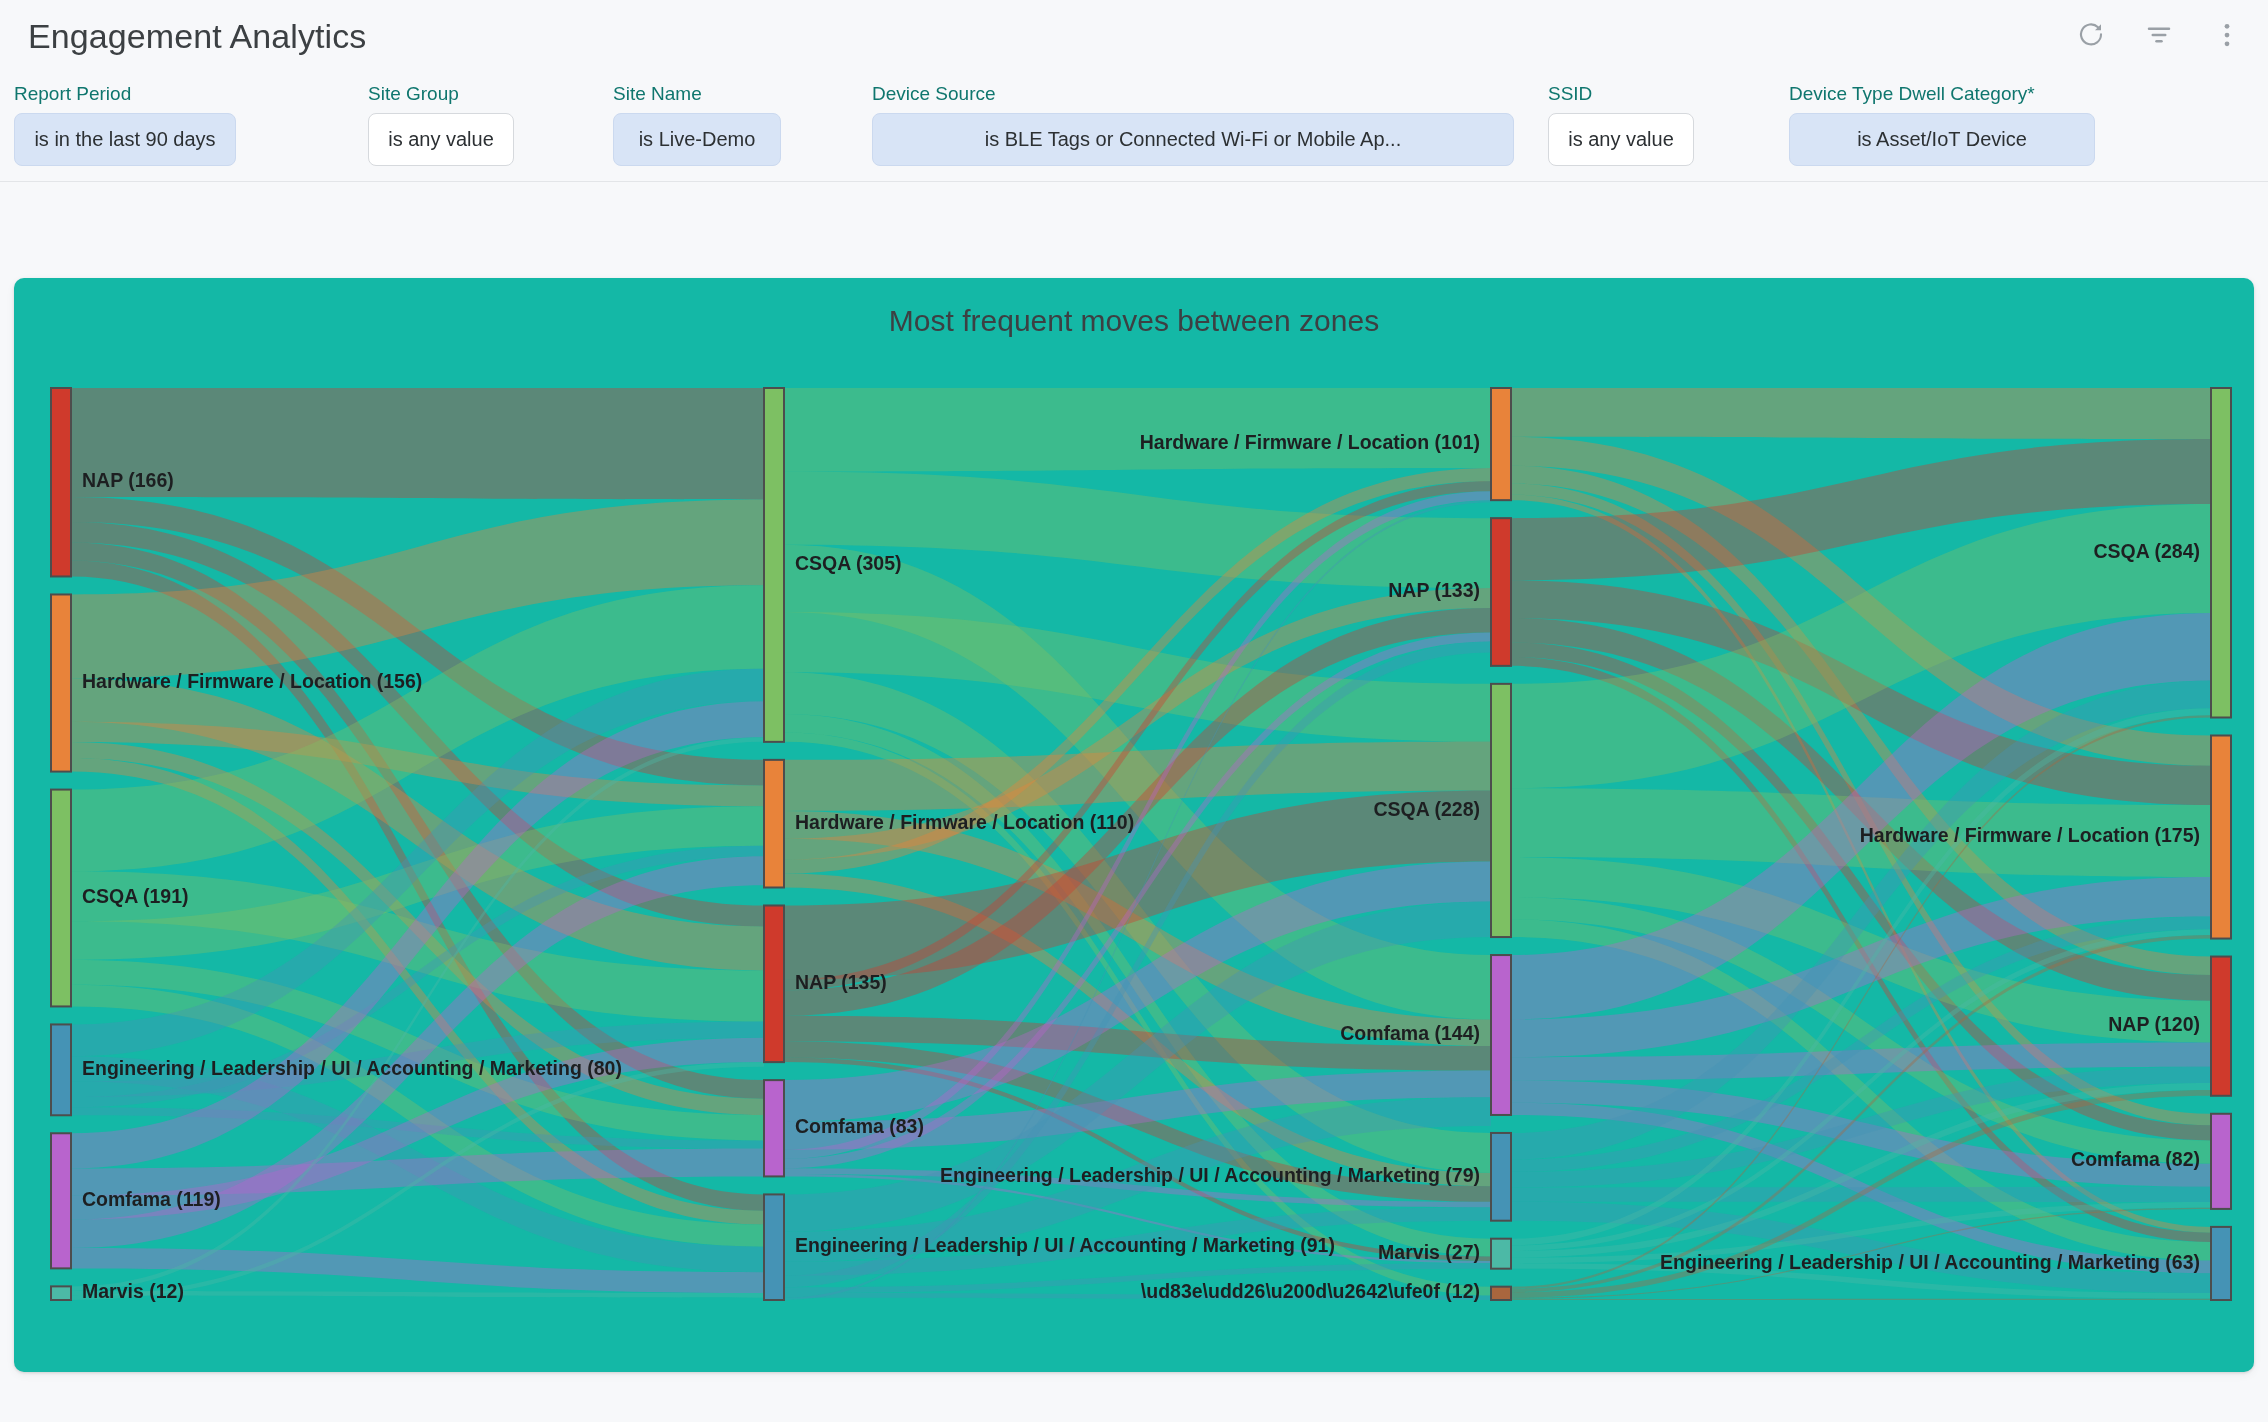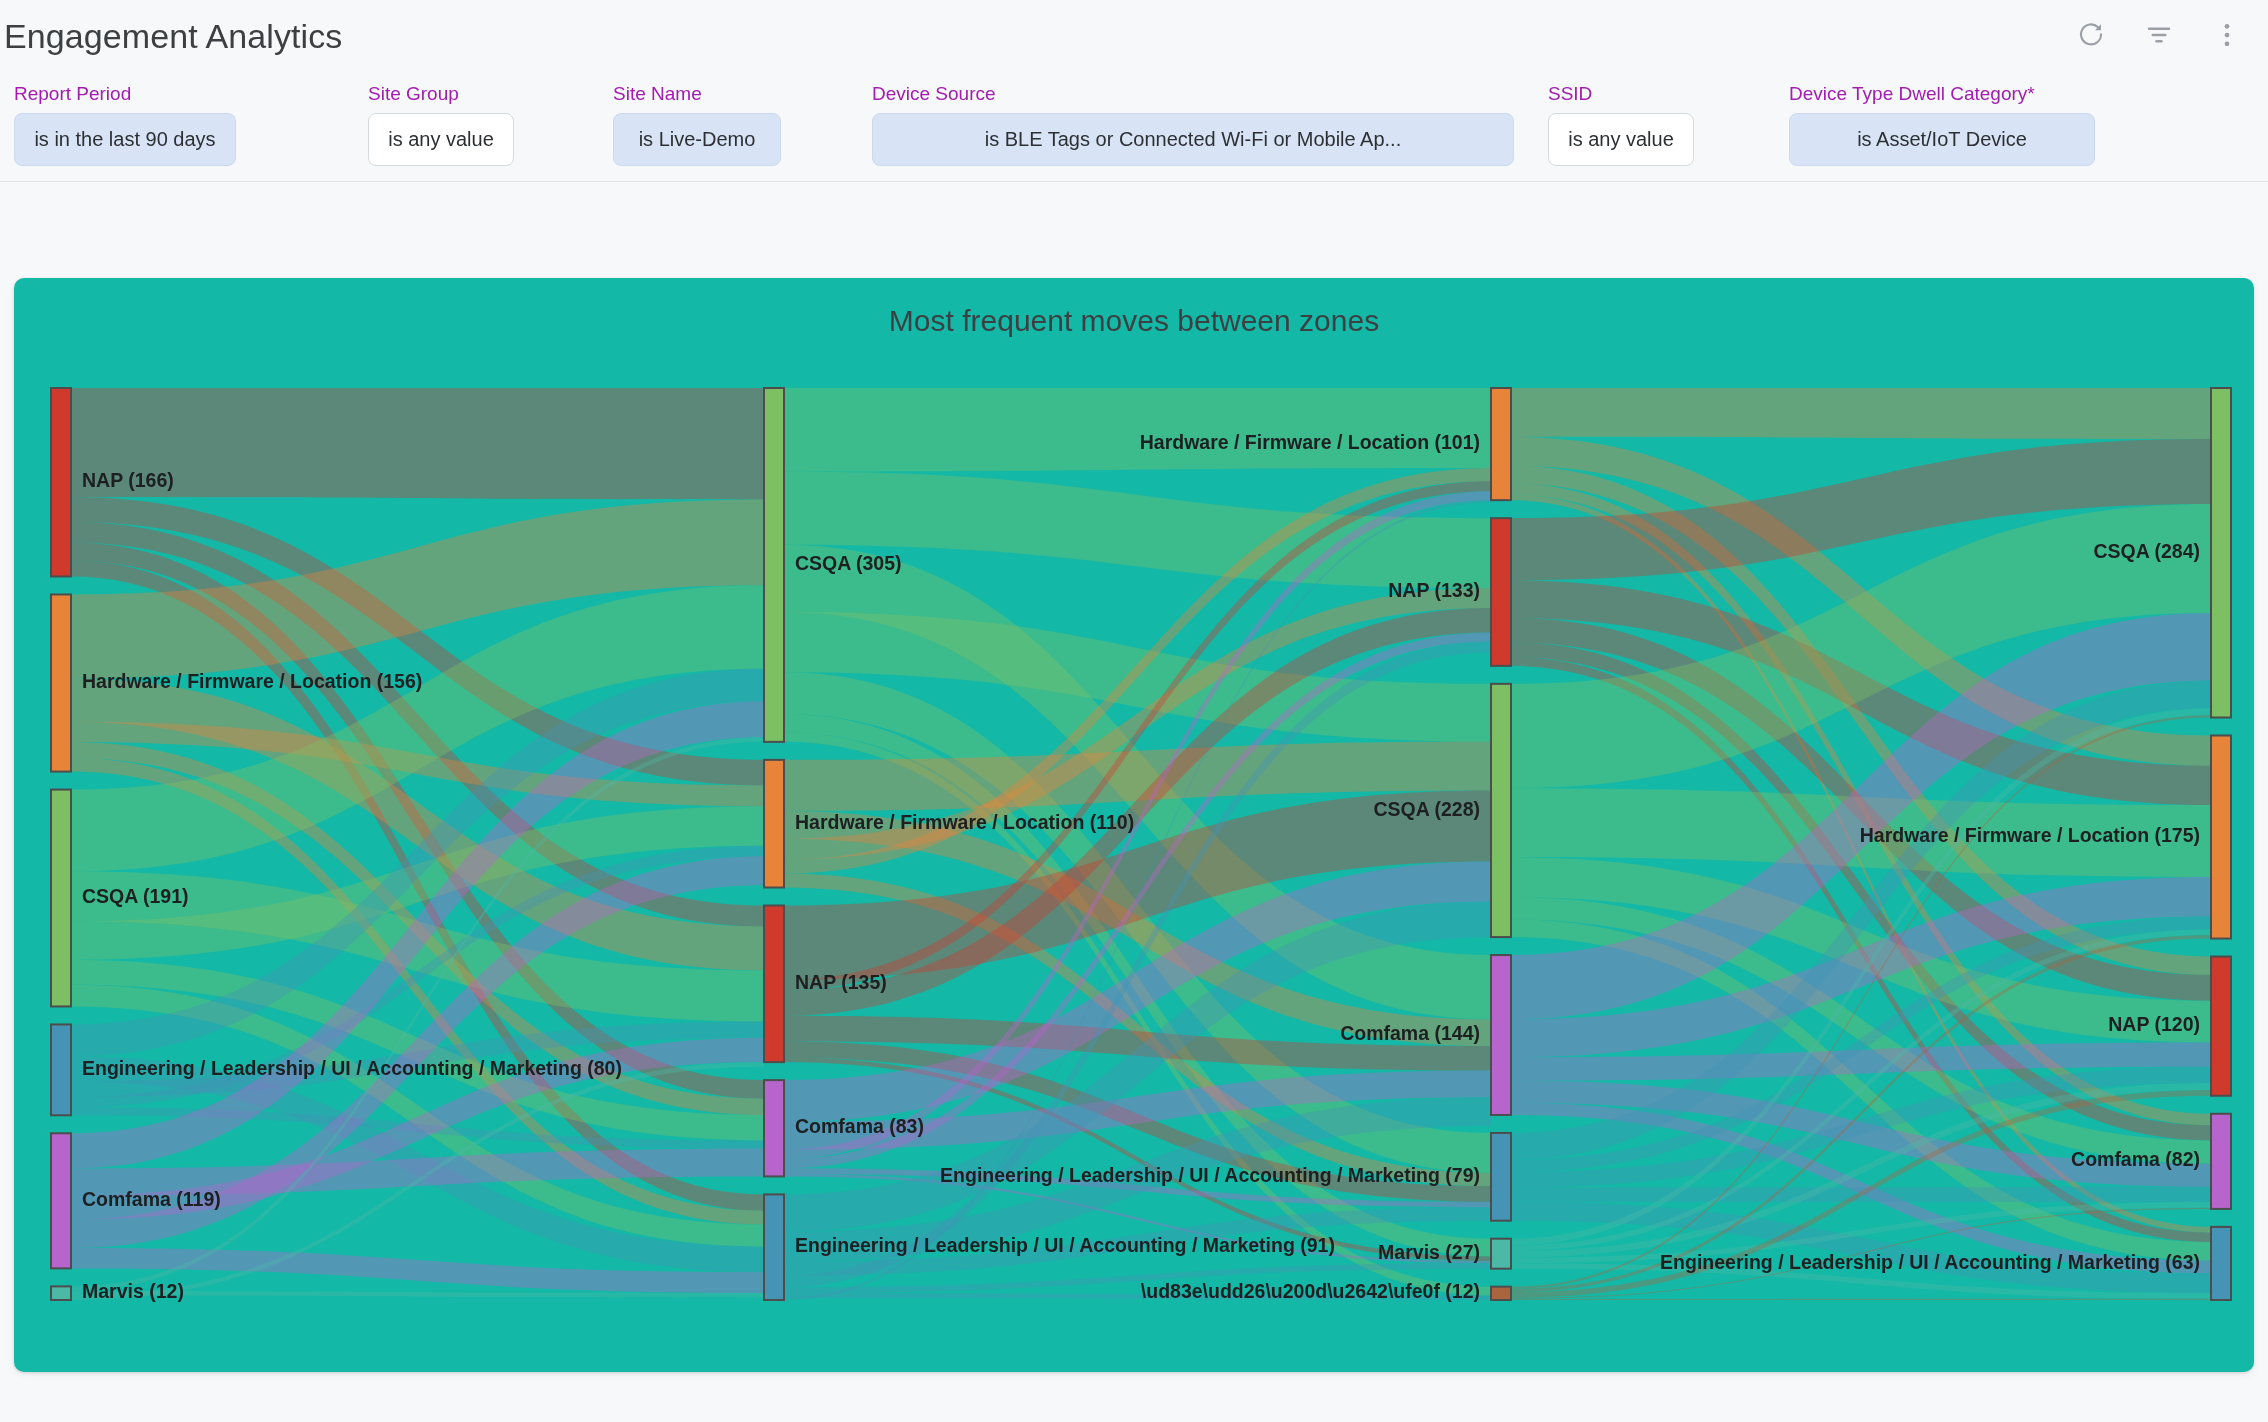--- a/index.html
+++ b/index.html
@@ -9,21 +9,21 @@
     background: #f7f8fa;
     font-family: "Liberation Sans", sans-serif;
     overflow: hidden;
   }
   #app { width: 2268px; height: 1422px; position: relative; background: #f7f8fa; }
 
   
   .header {
     height: 70px;
     display: flex; align-items: center;
-    padding: 0 26px 0 4px;
+    padding: 0 26px 0 28px;
     background: #f7f8fa;
   }
   .app-title {
     font-size: 34px;
     color: #3c4043;
     font-weight: 400;
     letter-spacing: 0.1px;
     flex: 1;
     line-height: 1;
     padding-top: 2px;
@@ -36,21 +36,21 @@
   .filterbar {
     position: relative;
     height: 112px;
     background: #f7f8fa;
     border-bottom: 1px solid #e3e5e8;
     padding: 0 14px;
   }
   .filter { position: absolute; top: 14px; }
   .filter-label {
     font-size: 19px;
-    color: #a21caf;
+    color: #0f766e;
     margin-bottom: 10px;
     white-space: nowrap;
     line-height: 1;
   }
   .filter-value {
     height: 53px;
     border-radius: 8px;
     display: flex; align-items: center; justify-content: center;
     padding: 12px 14px;
     font-size: 20px;

